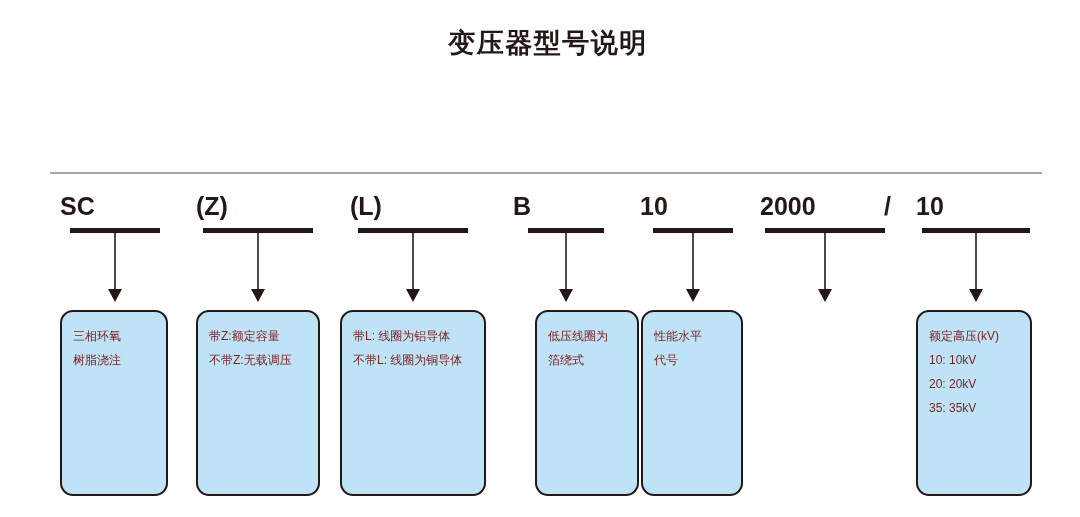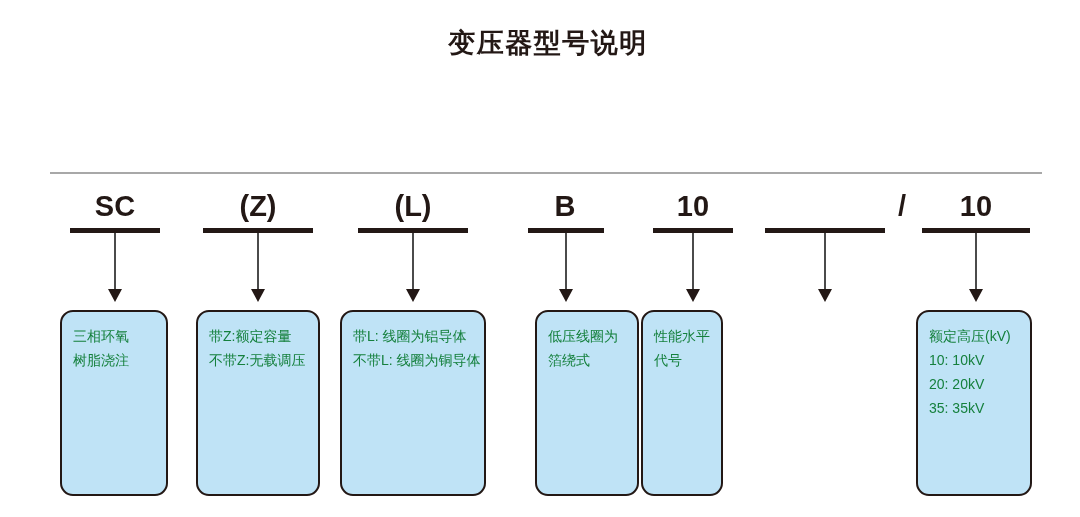--- a/index.html
+++ b/index.html
@@ -42,22 +42,21 @@
     left: 50px;
     top: 172px;
     width: 992px;
     height: 2px;
     background: #a8a8a8;
   }
 
   
   .code-cell {
     position: absolute;
-    text-align: center;
-    font-size: 29px;
+    font-size: 25px;
     font-weight: bold;
     color: #231815;
     line-height: 30px;
     white-space: nowrap;
   }
   .code-bar {
     position: absolute;
     height: 5px;
     background: #231815;
   }
@@ -80,40 +79,41 @@
   
   .desc-box {
     position: absolute;
     box-sizing: border-box;
     background: #bfe3f6;
     border: 2px solid #231815;
     border-radius: 13px;
     padding: 12px 9px 8px 11px;
   }
   .desc-line {
-    font-size: 14px;
+    font-size: 12px;
     line-height: 24px;
-    color: #15803d;
+    color: #7f1d1d;
     white-space: nowrap;
   }
 </style>
 </head>
 <body>
 
 <div id="stage">
 
   <div class="title">变压器型号说明</div>
 
   <div class="top-rule"></div>
 
   <div class="code-cell" style="left:60px; top:191px; width:110px;">SC</div>
   <div class="code-cell" style="left:196px; top:191px; width:124px;">(Z)</div>
   <div class="code-cell" style="left:350px; top:191px; width:126px;">(L)</div>
   <div class="code-cell" style="left:513px; top:191px; width:104px;">B</div>
   <div class="code-cell" style="left:640px; top:191px; width:106px;">10</div>
+  <div class="code-cell" style="left:760px; top:191px; width:130px;">2000</div>
   <div class="code-cell" style="left:884px; top:191px; width:36px;">/</div>
   <div class="code-cell" style="left:916px; top:191px; width:120px;">10</div>
 
   <div class="code-bar" style="left:70px; top:228px; width:90px;"></div>
   <div class="code-bar" style="left:203px; top:228px; width:110px;"></div>
   <div class="code-bar" style="left:358px; top:228px; width:110px;"></div>
   <div class="code-bar" style="left:528px; top:228px; width:76px;"></div>
   <div class="code-bar" style="left:653px; top:228px; width:80px;"></div>
   <div class="code-bar" style="left:765px; top:228px; width:120px;"></div>
   <div class="code-bar" style="left:922px; top:228px; width:108px;"></div>
@@ -147,21 +147,21 @@
   <div class="desc-box" style="left:340px; top:310px; width:146px; height:186px;">
     <div class="desc-line">带L: 线圈为铝导体</div>
     <div class="desc-line">不带L: 线圈为铜导体</div>
   </div>
 
   <div class="desc-box" style="left:535px; top:310px; width:104px; height:186px;">
     <div class="desc-line">低压线圈为</div>
     <div class="desc-line">箔绕式</div>
   </div>
 
-  <div class="desc-box" style="left:641px; top:310px; width:82px; height:186px;">
+  <div class="desc-box" style="left:641px; top:310px; width:102px; height:186px;">
     <div class="desc-line">性能水平</div>
     <div class="desc-line">代号</div>
   </div>
 
 
   <div class="desc-box" style="left:916px; top:310px; width:116px; height:186px;">
     <div class="desc-line">额定高压(kV)</div>
     <div class="desc-line">10: 10kV</div>
     <div class="desc-line">20: 20kV</div>
     <div class="desc-line">35: 35kV</div>

